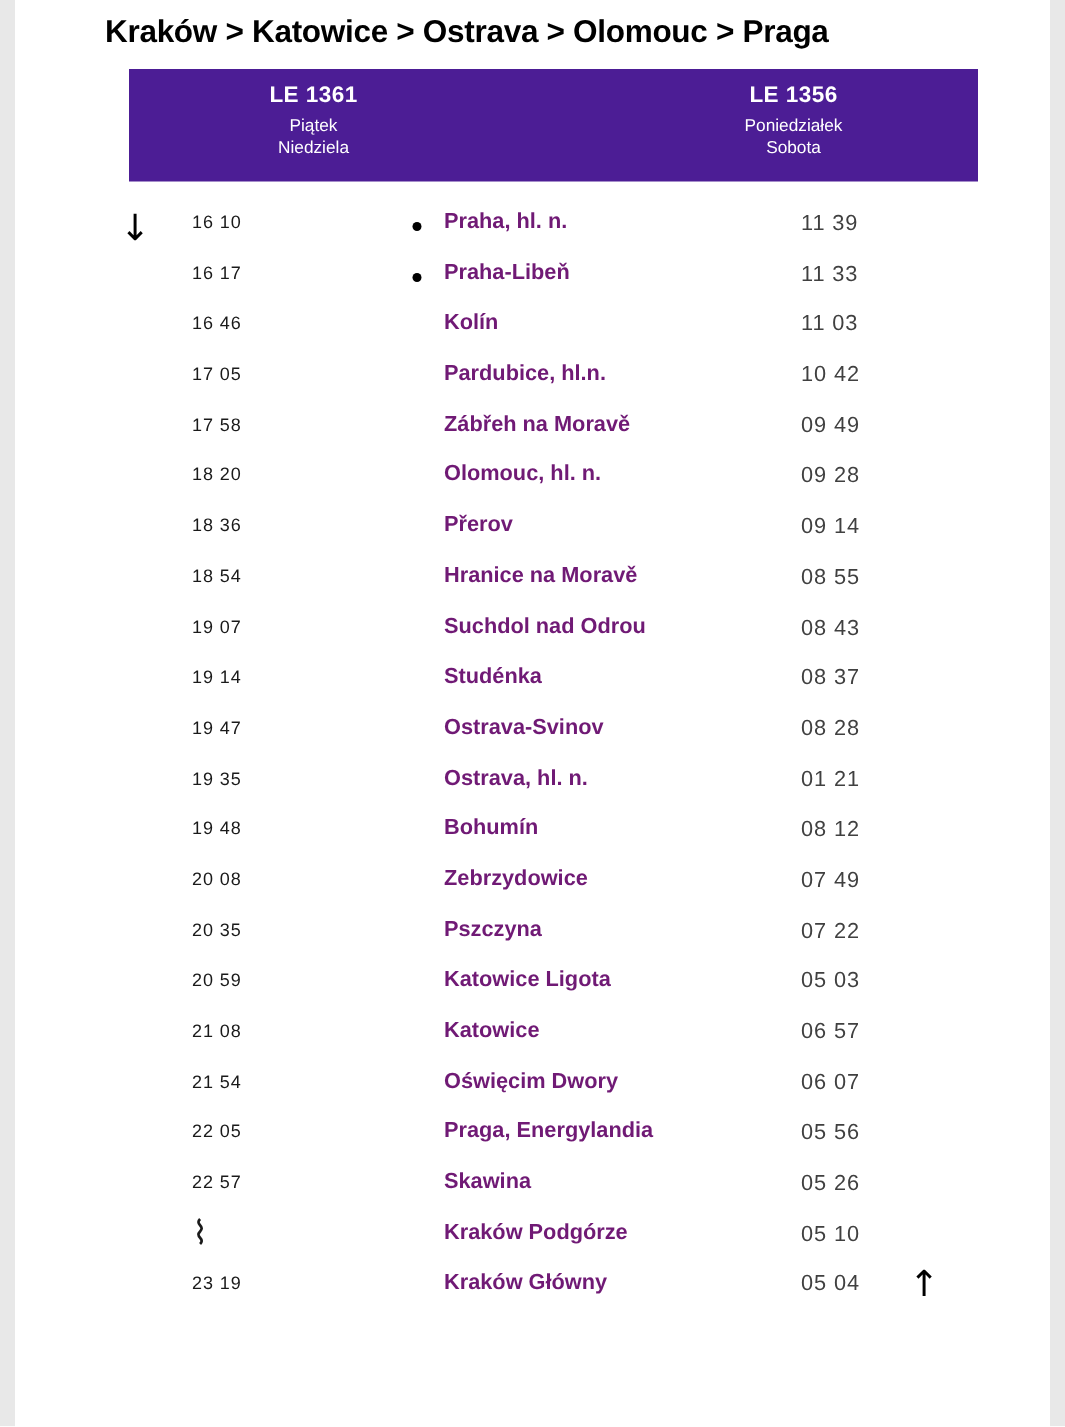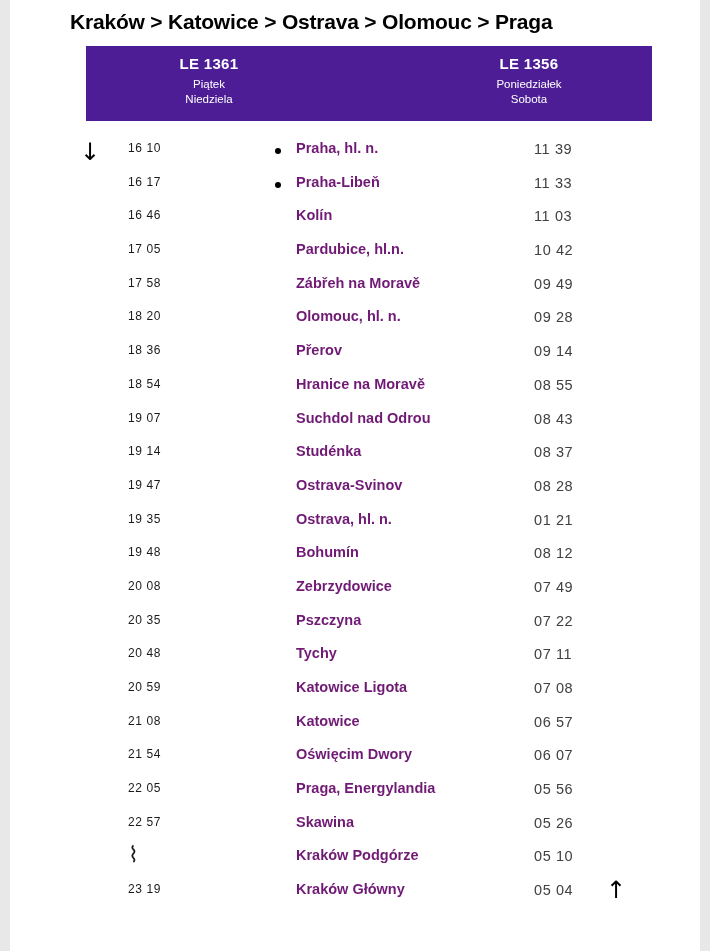--- a/index.html
+++ b/index.html
@@ -234,28 +234,23 @@
         <div class="time-left">20 08</div>
         <div class="station">Zebrzydowice</div>
         <div class="time-right">07 49</div>
       </div>
       <div class="row">
         <div class="time-left">20 35</div>
         <div class="station">Pszczyna</div>
         <div class="time-right">07 22</div>
       </div>
       <div class="row">
-        <div class="time-left">20 48</div>
-        <div class="station">Tychy</div>
-        <div class="time-right">07 11</div>
-      </div>
-      <div class="row">
         <div class="time-left">20 59</div>
         <div class="station">Katowice Ligota</div>
-        <div class="time-right">07 08</div>
+        <div class="time-right">05 03</div>
       </div>
       <div class="row">
         <div class="time-left">21 08</div>
         <div class="station">Katowice</div>
         <div class="time-right">06 57</div>
       </div>
       <div class="row">
         <div class="time-left">21 54</div>
         <div class="station">Oświęcim Dwory</div>
         <div class="time-right">06 07</div>

